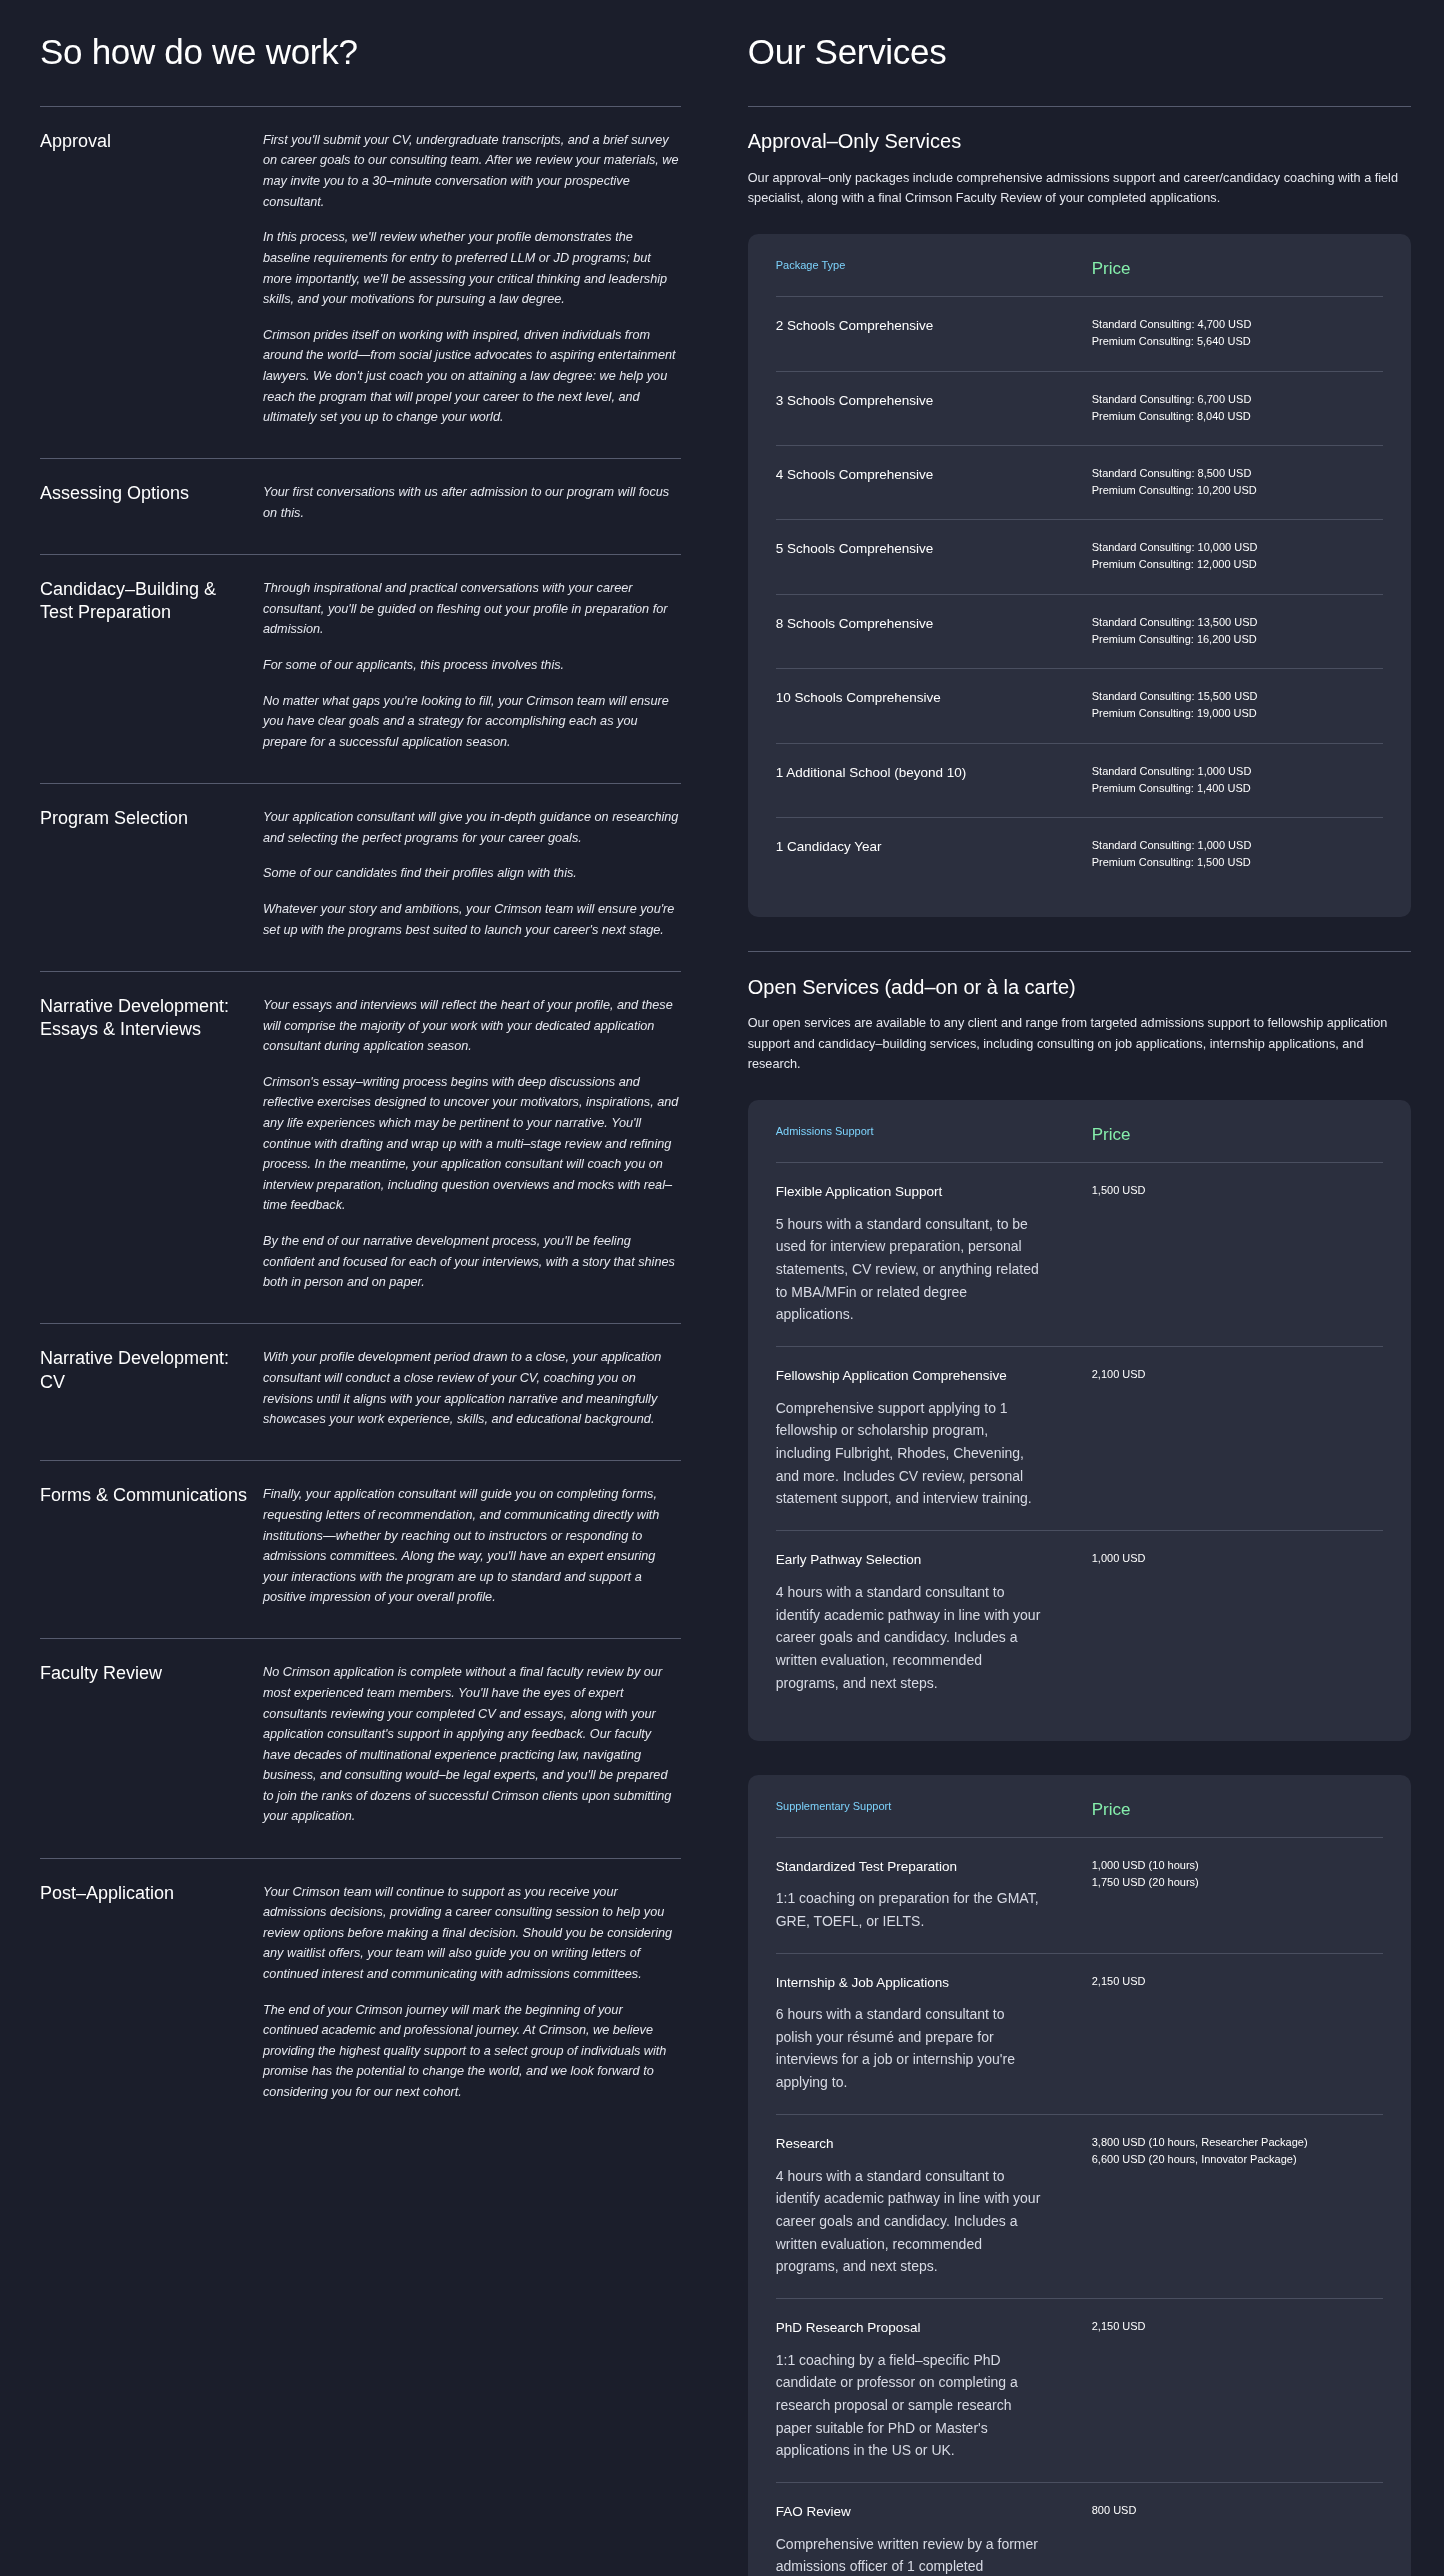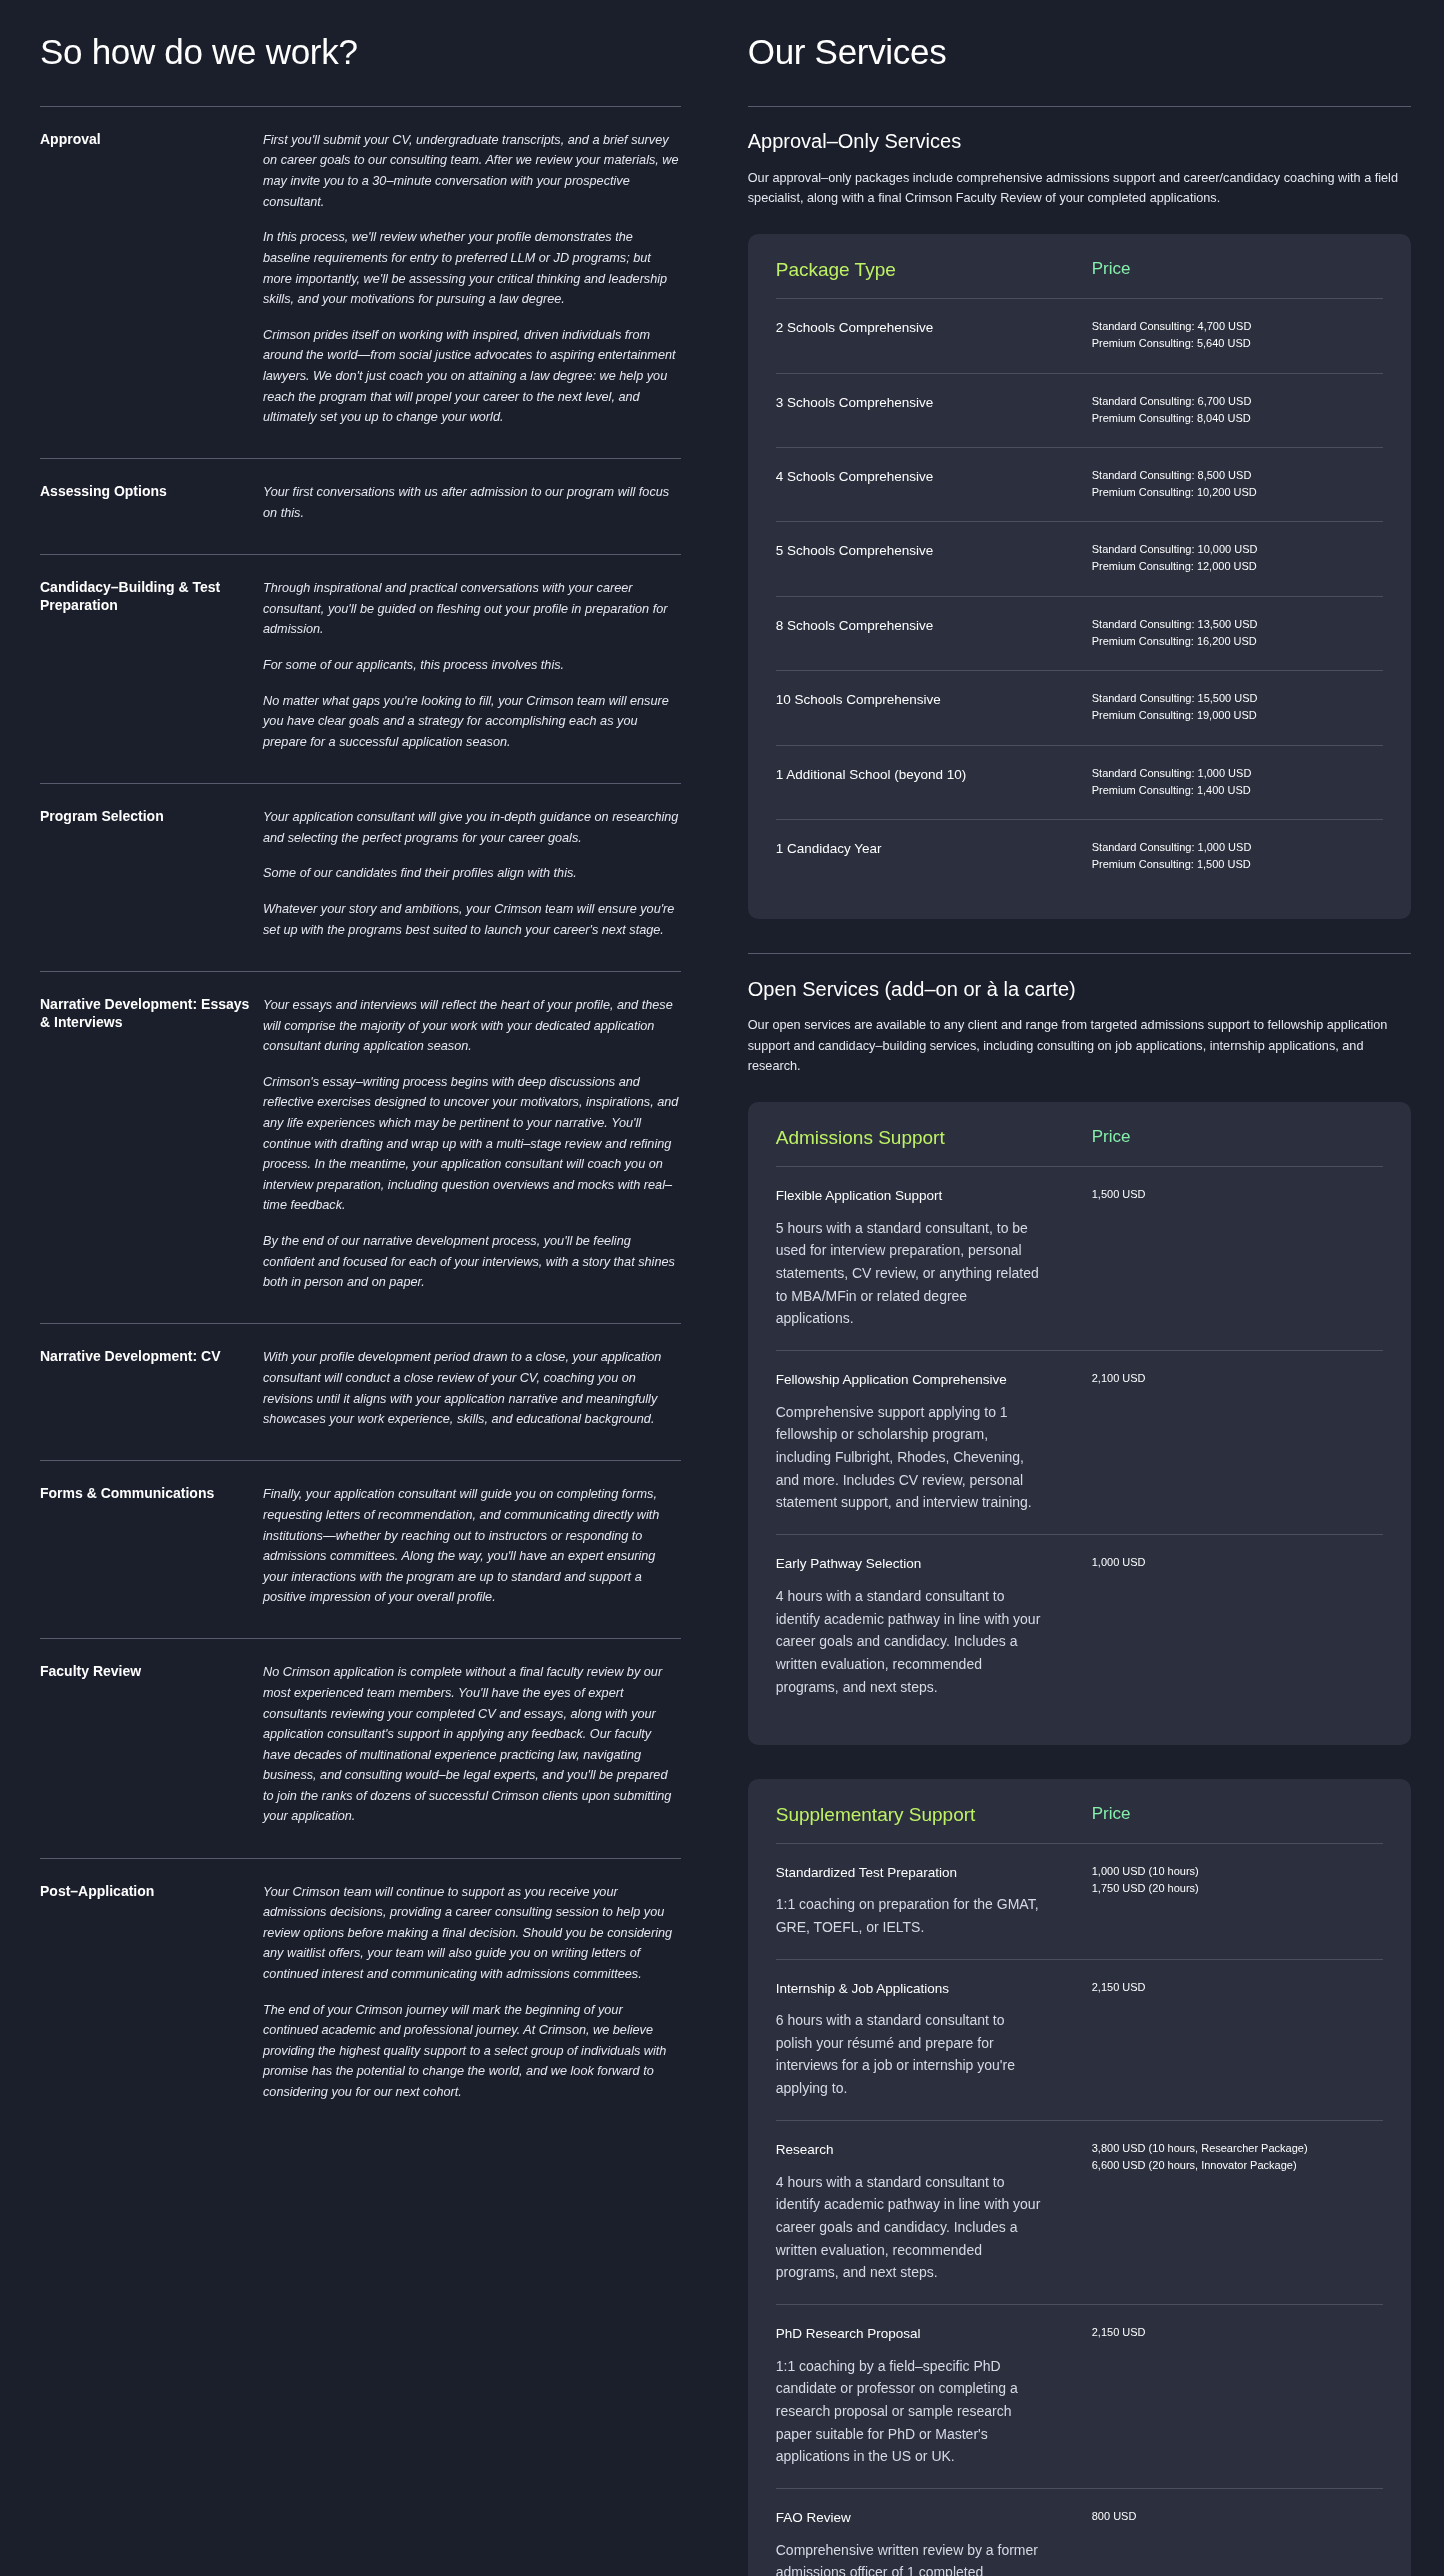--- a/index.html
+++ b/index.html
@@ -47,23 +47,23 @@
 
   
   .process-row{
     display:flex;
     padding:19px 0 26px 0;
     gap:0;
   }
   .process-label{
     width:223px;
     flex:0 0 223px;
-    font-size:14px;
+    font-size:18px;
     line-height:1.3;
-    font-weight:700;
+    font-weight:400;
     color:#ffffff;
     padding-right:13.5px;
   }
   .process-body{
     flex:1;
     font-size:12.7px;
     line-height:1.62;
     color:var(--muted);
     max-width:452px;
     font-style:italic;
@@ -91,21 +91,21 @@
   .card{
     background:var(--card);
     border-radius:10.2px;
     padding:25px 28px 26px 28px;
     margin:0 0 34px 0;
   }
   .t-head{
     display:flex;
     padding:0 0 17px 0;
   }
-  .t-head .c1{ flex:0 0 316px; font-size:19px; color:#bef264;}
+  .t-head .c1{ flex:0 0 316px; font-size:11px; color:#7dd3fc;}
   .t-head .c2{ flex:1; font-size:17px; color:#86efac;}
   .t-row{
     display:flex;
     padding:19px 0 20.3px 0;
     border-top:0.6px solid var(--rule-soft);
   }
   .t-row .c1{ flex:0 0 316px; padding-right:22.6px;}
   .t-row .c2{ flex:1; }
   .t-name{
     font-size:13.5px;

